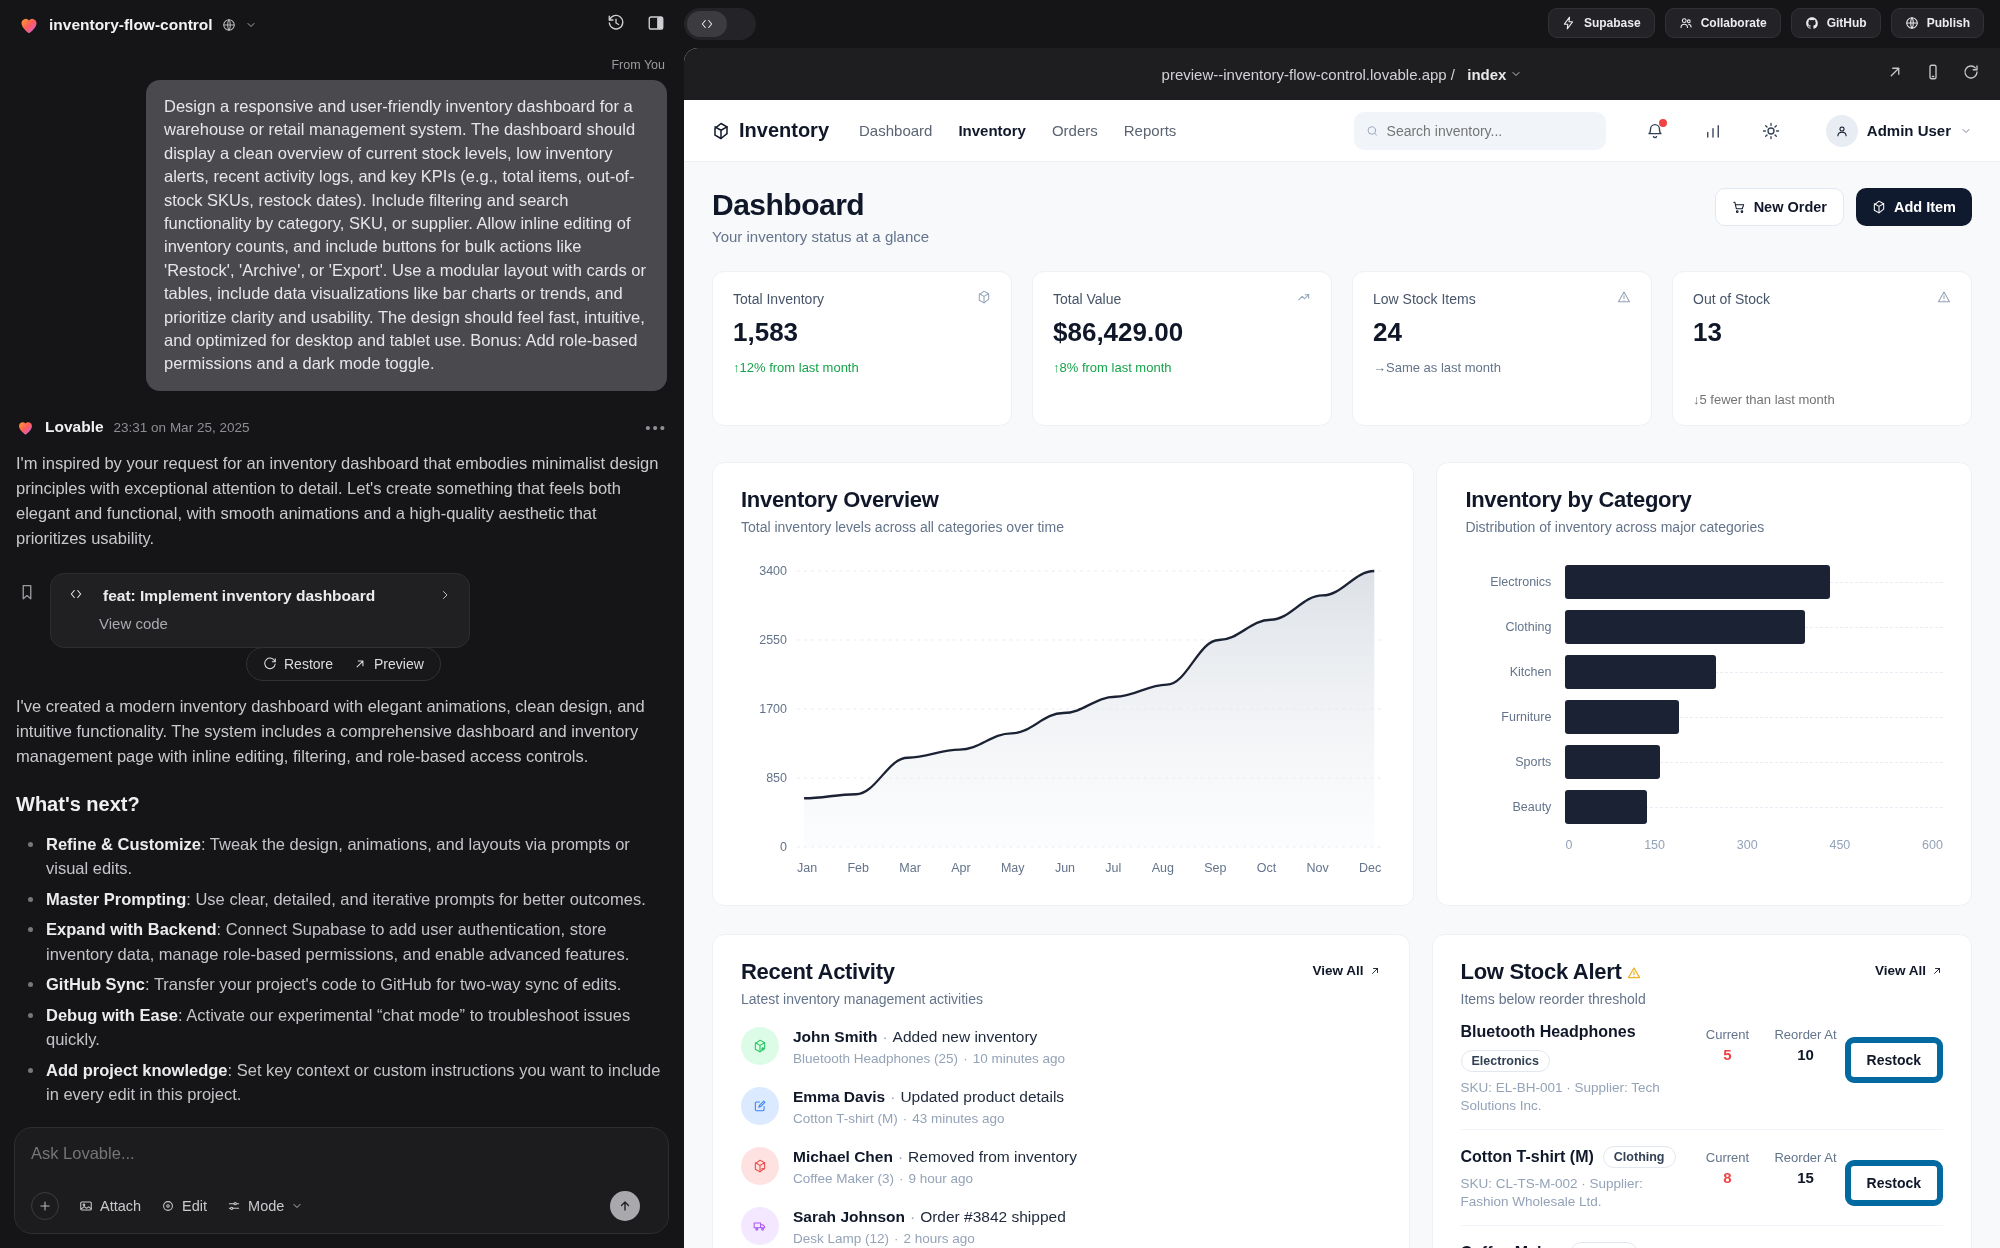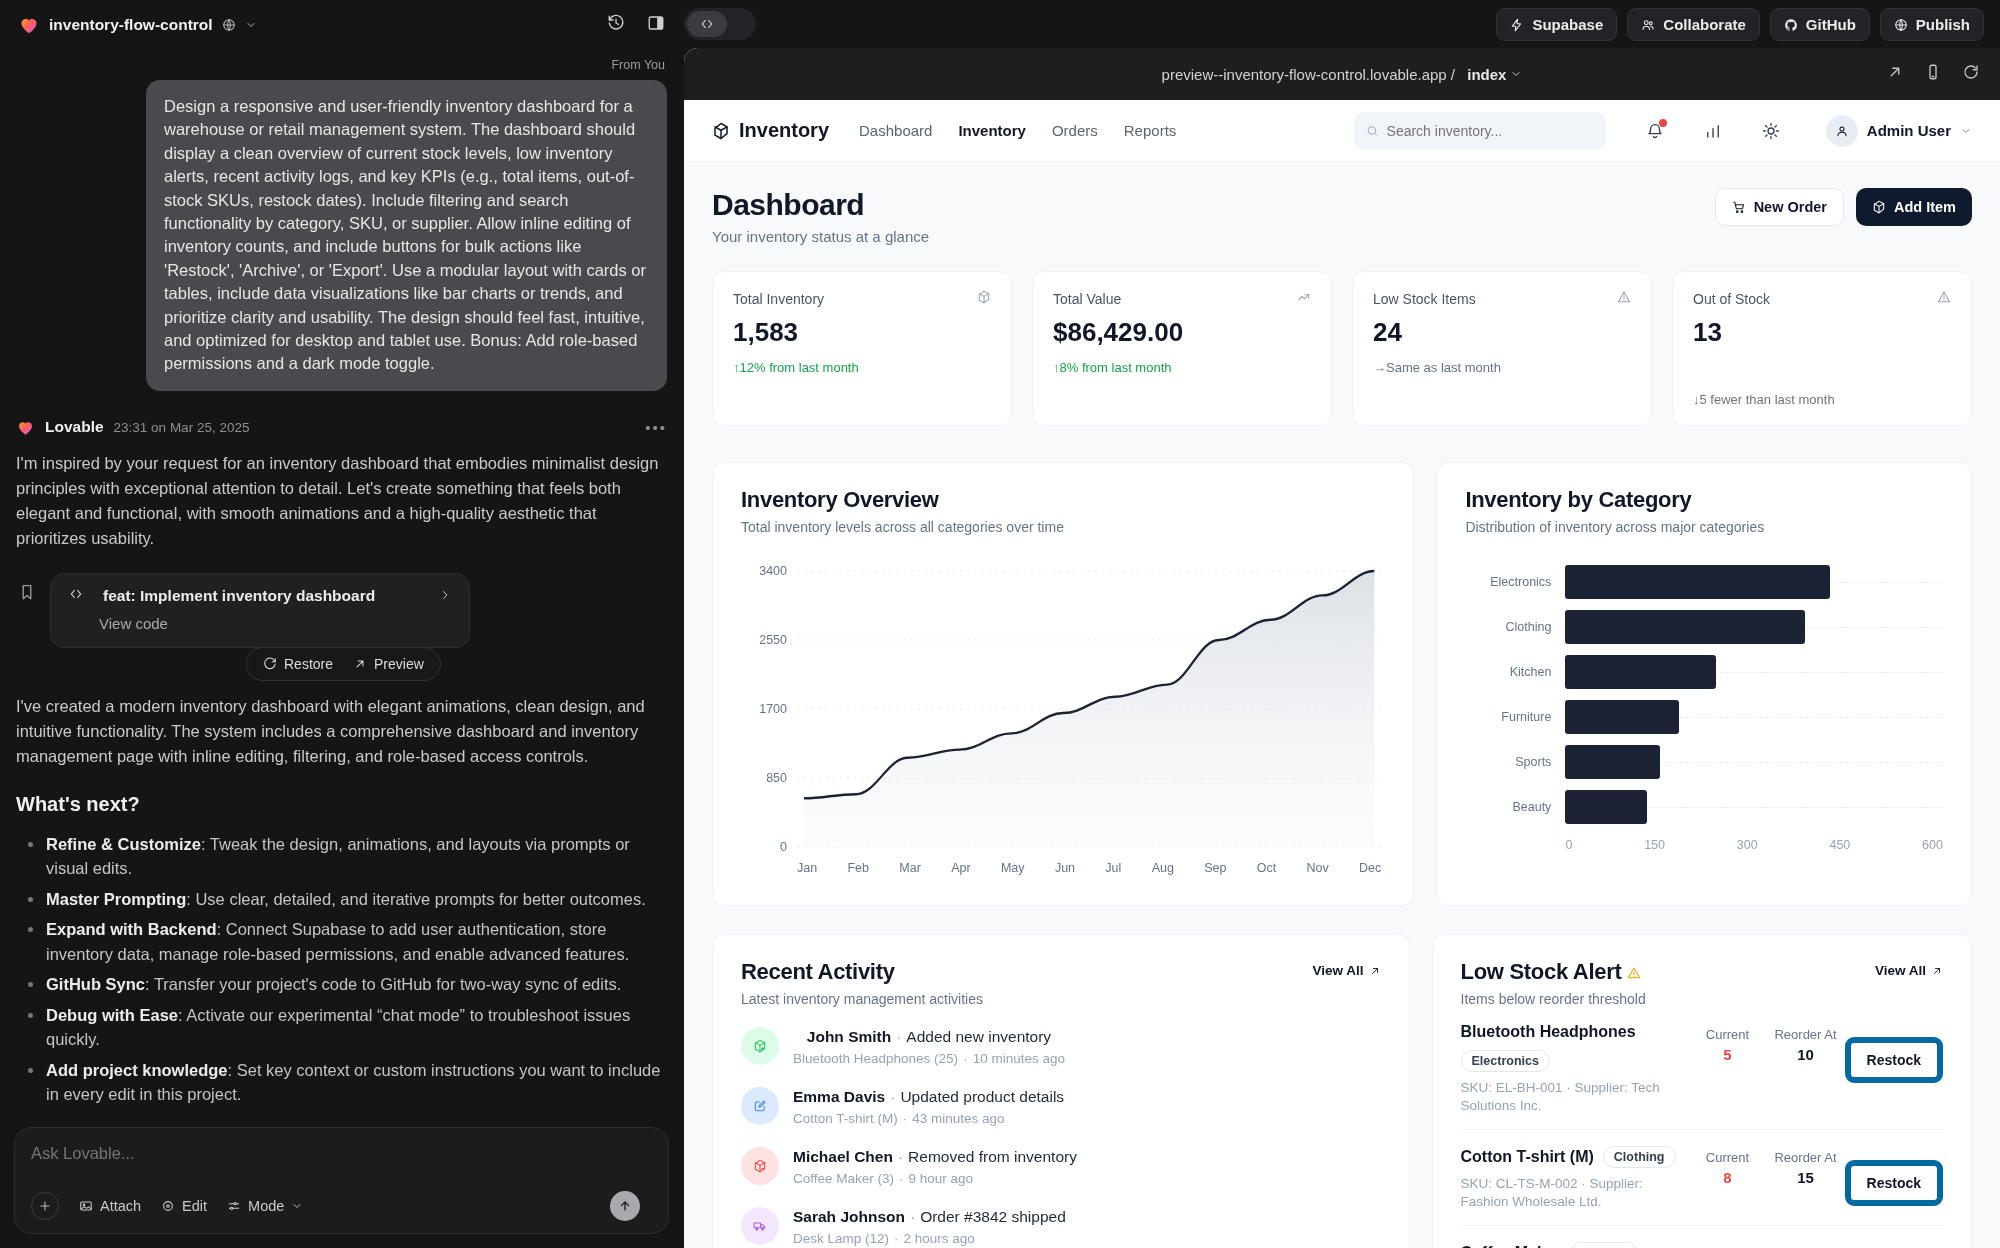--- a/index.html
+++ b/index.html
@@ -42,21 +42,21 @@
 
   .composer { flex:0 0 auto; margin:4px 14px 14px 14px; background:#1c1c1f; border:1px solid #2e2e32; border-radius:18px; padding:16px 28px 12px 16px; position:relative; }
   .composer-input { color:#8f8f95; font-size:16.5px; border:none; background:transparent; width:100%; outline:none; font-family:inherit; }
   .composer-row { display:flex; align-items:center; gap:20px; margin-top:28px; color:#c9c9cd; font-size:14.5px; }
   .comp-act { display:flex; align-items:center; gap:7px; cursor:pointer; }
   .plus-btn { width:28px; height:28px; border:1px solid #3c3c41; border-radius:50%; display:flex; align-items:center; justify-content:center; color:#b9b9be; cursor:pointer; }
   .send-btn { margin-left:auto; width:30px; height:30px; border-radius:50%; background:#a9a9ad; display:flex; align-items:center; justify-content:center; color:#222; cursor:pointer; }
 
   
   .topbar-right { position:absolute; top:8px; right:16px; display:flex; gap:10px; }
-  .tb-btn { display:flex; align-items:center; gap:8px; background:#232327; border:1px solid #323236; color:#ececee; font-size:15px; font-weight:600; border-radius:9px; padding:7px 13px; cursor:pointer; }
+  .tb-btn { display:flex; align-items:center; gap:8px; background:#232327; border:1px solid #323236; color:#ececee; font-size:12px; font-weight:600; border-radius:9px; padding:7px 13px; cursor:pointer; }
   .bolt { fill:#3ecf8e; stroke:none; }
   .code-toggle { position:absolute; top:8px; left:684px; width:72px; height:32px; background:#242428; border-radius:16px; display:flex; align-items:center; padding:3px; cursor:pointer; }
   .code-toggle .seg { width:40px; height:26px; border-radius:13px; background:#3b3b40; display:flex; align-items:center; justify-content:center; color:#ececee; }
 
   
   .preview { position:absolute; left:684px; top:48px; width:1316px; height:1200px; border-radius:14px 0 0 0; overflow:hidden; background:#fff; display:flex; flex-direction:column; }
   .chrome { height:52px; background:#1e1e21; display:flex; align-items:center; padding:0 18px; flex:0 0 auto; }
   .chrome-url { margin:0 auto; display:flex; align-items:center; gap:4px; color:#d2d2d6; font-size:15px; }
   .chrome-url b { font-weight:700; color:#e8e8ea; }
   .chrome-icons { display:flex; gap:20px; color:#c6c6cb; position:absolute; right:20px; }
@@ -117,21 +117,21 @@
   .low-card { flex:527; height:400px; }
   .card-head { display:flex; align-items:flex-start; }
   .view-all { margin-left:auto; display:flex; align-items:center; gap:5px; font-size:13.5px; font-weight:600; color:#0f1729; cursor:pointer; margin-top:4px; }
   .act-list { margin-top:20px; }
   .act-item { display:flex; gap:14px; margin-bottom:21px; }
   .act-ic { width:38px; height:38px; border-radius:50%; display:flex; align-items:center; justify-content:center; flex:0 0 auto; }
   .ic-green  { background:#dcfce7; color:#22c55e; }
   .ic-blue   { background:#dbeafe; color:#3b82f6; }
   .ic-red    { background:#fee2e2; color:#ef4444; }
   .ic-purple { background:#f3e8ff; color:#a855f7; }
-  .act-line1 { font-size:15.5px; color:#1e293b; margin-top:1px;text-align:center; }
+  .act-line1 { font-size:15.5px; color:#1e293b; margin-top:1px; }
   .act-line1 b { font-weight:700; color:#0f1729; }
   .act-line1 .sep, .act-line2 .sep { color:#94a3b8; padding:0 5px; }
   .act-line2 { font-size:13.5px; color:#94a3b8; margin-top:5px; }
 
   .low-item { display:flex; align-items:flex-start; padding:16px 0 14px 0; border-bottom:1px solid #f1f5f9; }
   .low-item:last-child { border-bottom:none; }
   .low-info { width:228px; }
   .low-name-row { display:flex; align-items:center; gap:9px; flex-wrap:wrap; }
   .low-name { font-size:16px; font-weight:700; color:#0f1729; }
   .badge { border:1px solid #e2e8f0; border-radius:999px; font-size:12.5px; color:#334155; padding:3px 10px; font-weight:600; }

